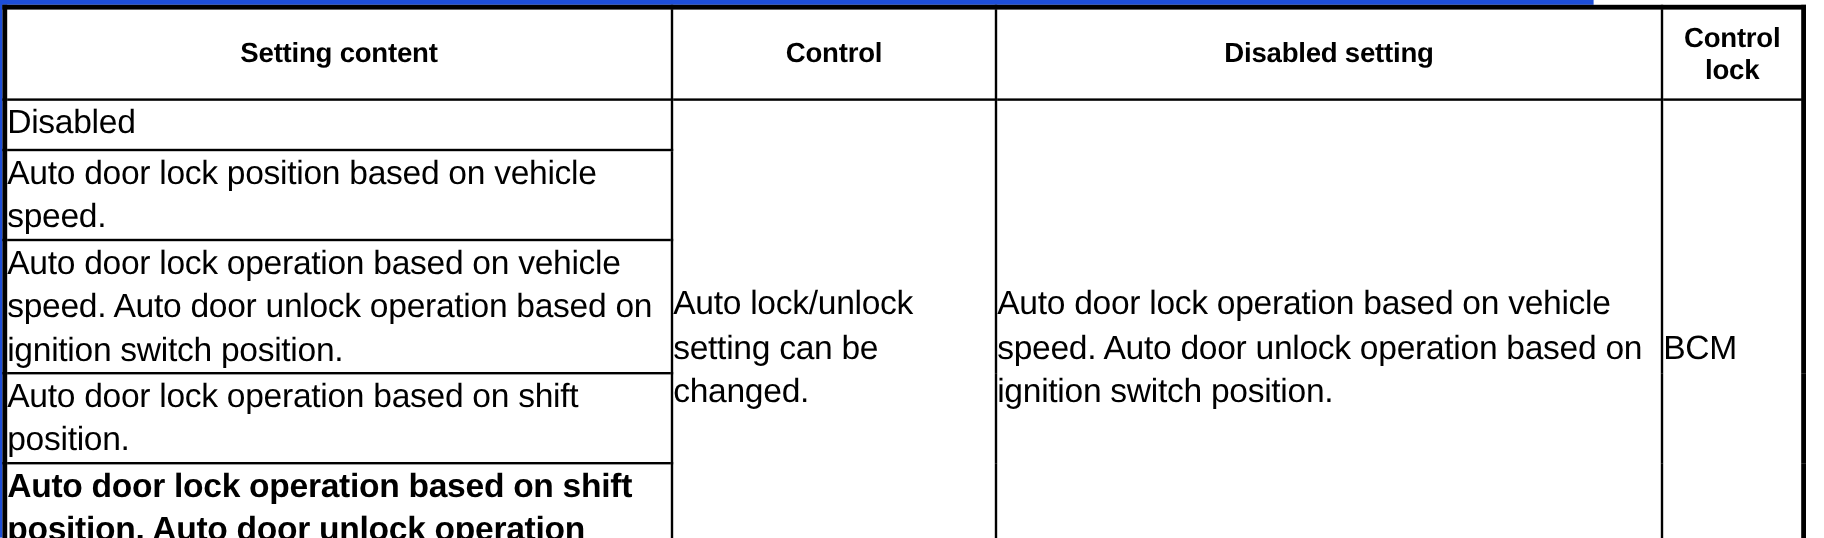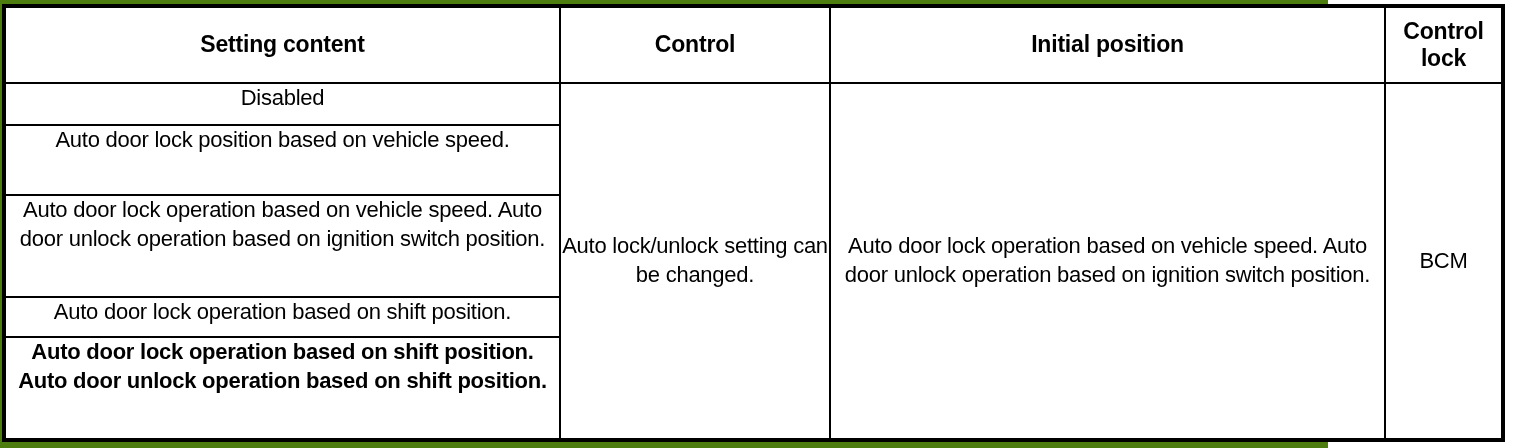--- a/index.html
+++ b/index.html
@@ -15,21 +15,21 @@
     color: #000000;
     overflow: hidden;
   }
 
   .sheet {
     position: absolute;
     left: 0;
     top: 0;
     width: 1328px;
     height: 448px;
-    background: #4d7c0f;
+    background: #1d4ed8;
   }
 
   table.spec-table {
     position: absolute;
     left: 2px;
     top: 4px;
     width: 1503px;
     height: 436px;
     border-collapse: collapse;
     table-layout: fixed;
@@ -58,25 +58,25 @@
     vertical-align: middle;
     font-weight: bold;
     font-size: 23px;
     line-height: 1.18;
     letter-spacing: -0.2px;
     padding: 2px 6px;
   }
 
   
   td.cell {
-    font-size: 22px;
+    font-size: 28px;
     line-height: 1.30;
     letter-spacing: -0.25px;
     padding: 5px 9px 4px 9px;
-    text-align: center;
+    text-align: left;
     vertical-align: top;
   }
 
   td.cell.mid {
     vertical-align: middle;
   }
 
   
   tr.r1 td { height: 40px; }
   tr.r2 td { height: 68px; }
@@ -96,21 +96,21 @@
       <col class="c-setting">
       <col class="c-function">
       <col class="c-initial">
       <col class="c-control">
     </colgroup>
 
     <thead>
       <tr class="head-row">
         <th>Setting content</th>
         <th>Control</th>
-        <th>Initial position</th>
+        <th>Disabled setting</th>
         <th>
           <span class="nowrapline">Control</span>
           <span class="nowrapline">lock</span>
         </th>
       </tr>
     </thead>
 
     <tbody>
 
       <tr class="r1">

